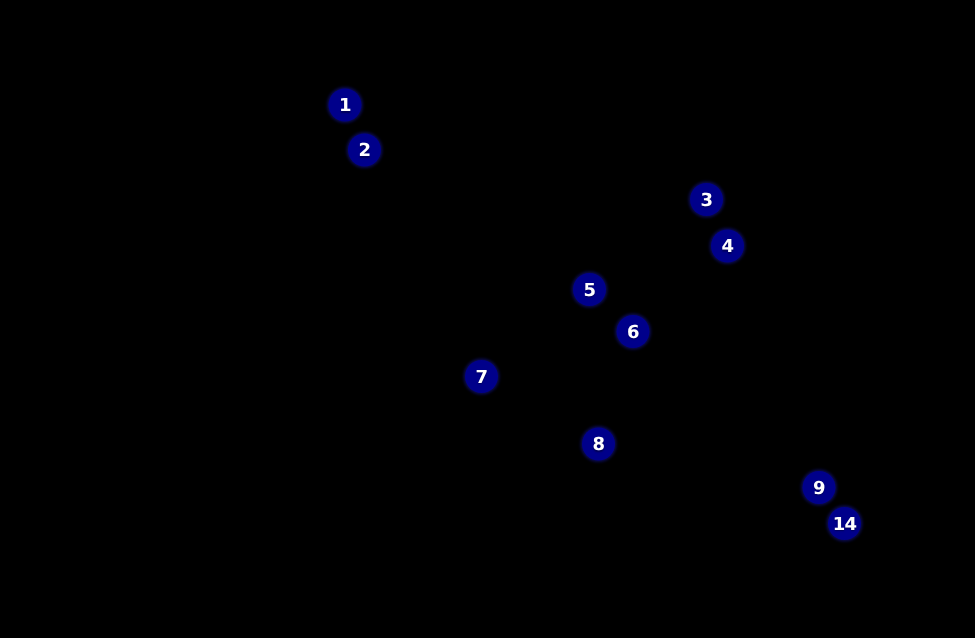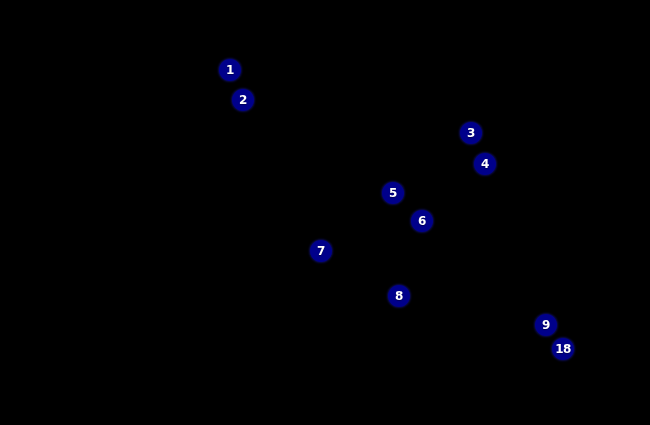--- a/index.html
+++ b/index.html
@@ -74,15 +74,15 @@
 
     <div class="marker" style="left: 399px; top: 296px; background: rgb(0, 0, 139);">
       <span class="marker-label" style="color: rgb(255, 255, 255);">8</span>
     </div>
 
     <div class="marker" style="left: 546px; top: 325px; background: rgb(0, 0, 139);">
       <span class="marker-label" style="color: rgb(255, 255, 255);">9</span>
     </div>
 
     <div class="marker" style="left: 563px; top: 349px; background: rgb(0, 0, 139);">
-      <span class="marker-label" style="color: rgb(255, 255, 255);">18</span>
+      <span class="marker-label" style="color: rgb(255, 255, 255);">14</span>
     </div>
   </div>
 
 </body></html>

